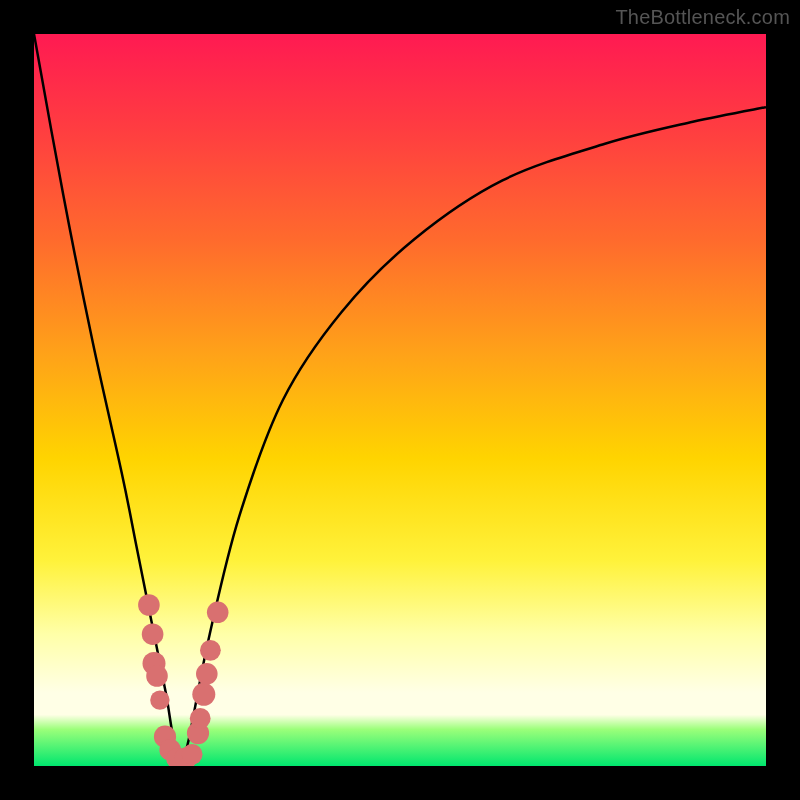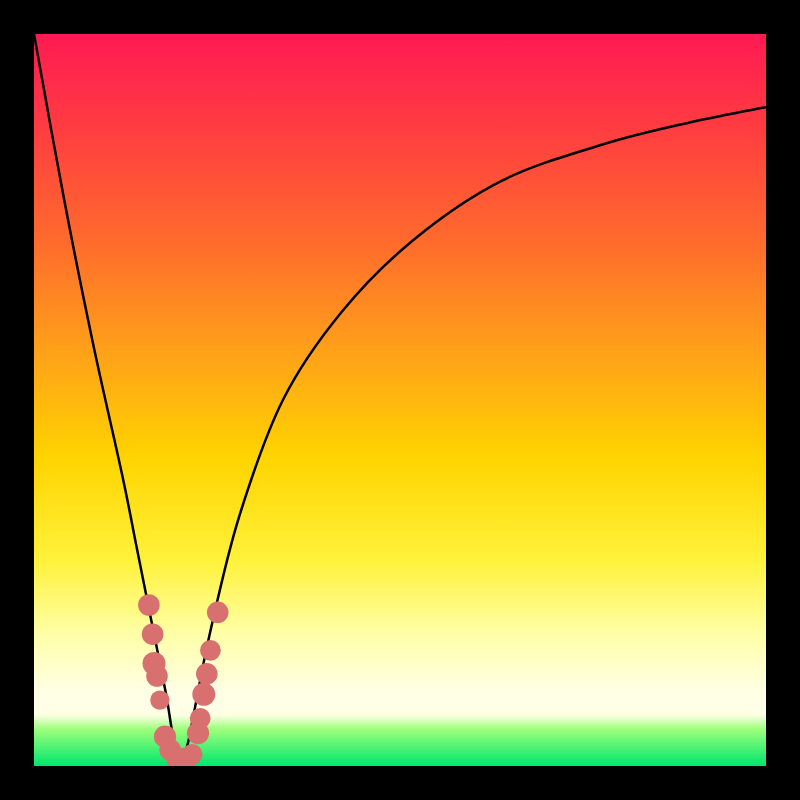--- a/index.html
+++ b/index.html
@@ -84,13 +84,14 @@
           <circle cx="158.1" cy="720.3" r="10.4" class="dot"></circle>
           <circle cx="164.0" cy="699.1" r="11.1" class="dot"></circle>
           <circle cx="166.2" cy="684.4" r="10.4" class="dot"></circle>
           <circle cx="169.8" cy="660.3" r="11.5" class="dot"></circle>
           <circle cx="172.8" cy="639.8" r="10.8" class="dot"></circle>
           <circle cx="176.4" cy="616.3" r="10.4" class="dot"></circle>
           <circle cx="183.7" cy="578.3" r="10.8" class="dot"></circle>
         </g>
     </svg>
   </div>
+  <div class="watermark">TheBottleneck.com</div>
 </div>
 
 </body></html>

